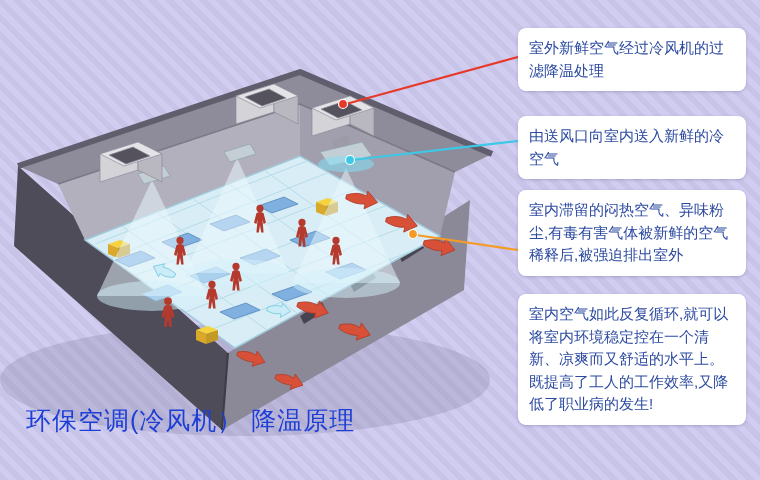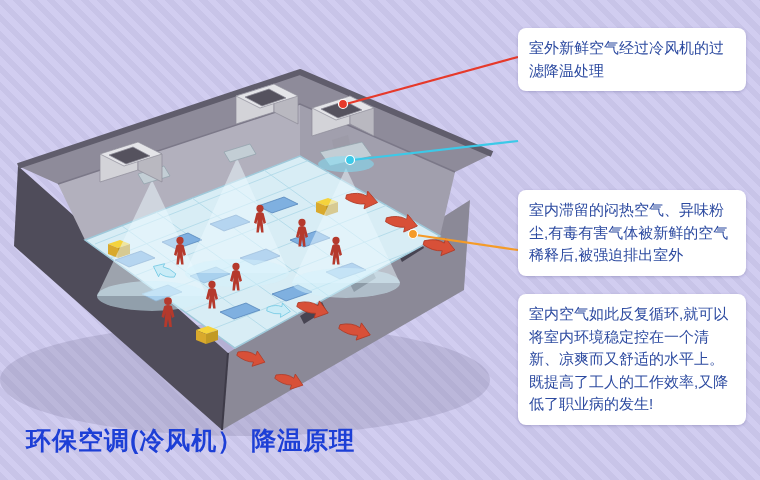--- a/index.html
+++ b/index.html
@@ -19,21 +19,21 @@
   .callout{
     position:absolute;left:518px;width:228px;background:var(--box-bg);
     border-radius:8px;padding:9px 11px;color:var(--box-text);
     font-size:15px;line-height:1.5;box-shadow:0 1px 3px rgba(60,50,120,.25);
   }
   #callout-1{top:28px}
   #callout-2{top:116px}
   #callout-3{top:190px}
   #callout-4{top:294px}
   .page-title{
-    position:absolute;left:26px;top:424px;font-size:25px;font-weight:bold;
+    position:absolute;left:26px;top:404px;font-size:25px;font-weight:normal;
     color:var(--title-color);letter-spacing:1px;
   }
 </style>
 </head>
 <body>
 
 <div id="page">
 
   <svg class="scene" width="510" height="400" viewBox="0 0 510 400">
     <defs>
@@ -199,20 +199,23 @@
     <circle cx="343" cy="104" r="4.5" stroke="#ffffff" stroke-width="1.2" fill="#e6392a"></circle>
     <line x1="518" y1="141" x2="352" y2="160" stroke-width="2.2" stroke="#3cc9e8"></line>
     <circle cx="350" cy="160" r="4.5" stroke="#ffffff" stroke-width="1.2" fill="#3cc9e8"></circle>
     <line x1="518" y1="250" x2="416" y2="235" stroke-width="2.2" stroke="#f59b28"></line>
     <circle cx="413" cy="234" r="4.5" stroke="#ffffff" stroke-width="1.2" fill="#f59b28"></circle>
   </svg>
 
   <div class="callout" id="callout-1">
     <span>室外新鲜空气经过冷风机的过滤降温处理</span>
   </div>
+  <div class="callout" id="callout-2">
+    <span>由送风口向室内送入新鲜的冷空气</span>
+  </div>
   <div class="callout" id="callout-4">
     <span>室内空气如此反复循环,就可以将室内环境稳定控在一个清新、凉爽而又舒适的水平上。既提高了工人的工作效率,又降低了职业病的发生!</span>
   </div>
   <div class="callout" id="callout-3">
     <span>室内滞留的闷热空气、异味粉尘,有毒有害气体被新鲜的空气稀释后,被强迫排出室外</span>
   </div>
 
   <div class="page-title">环保空调(冷风机） 降温原理</div>
 
 </div>

